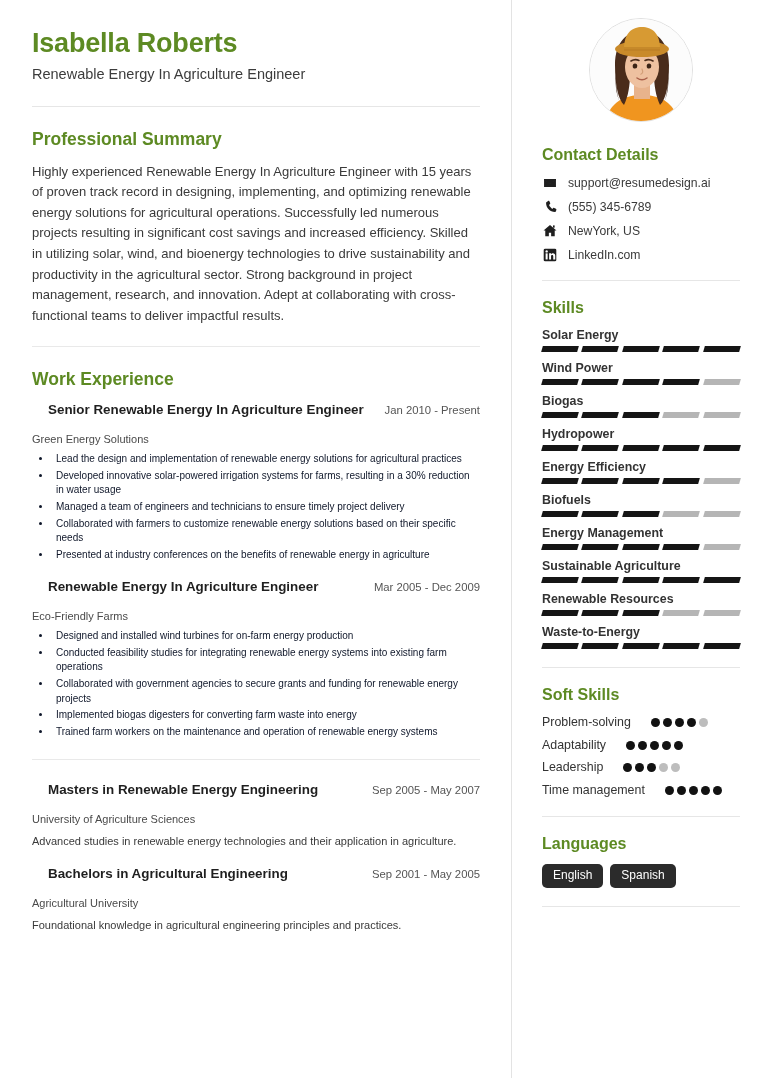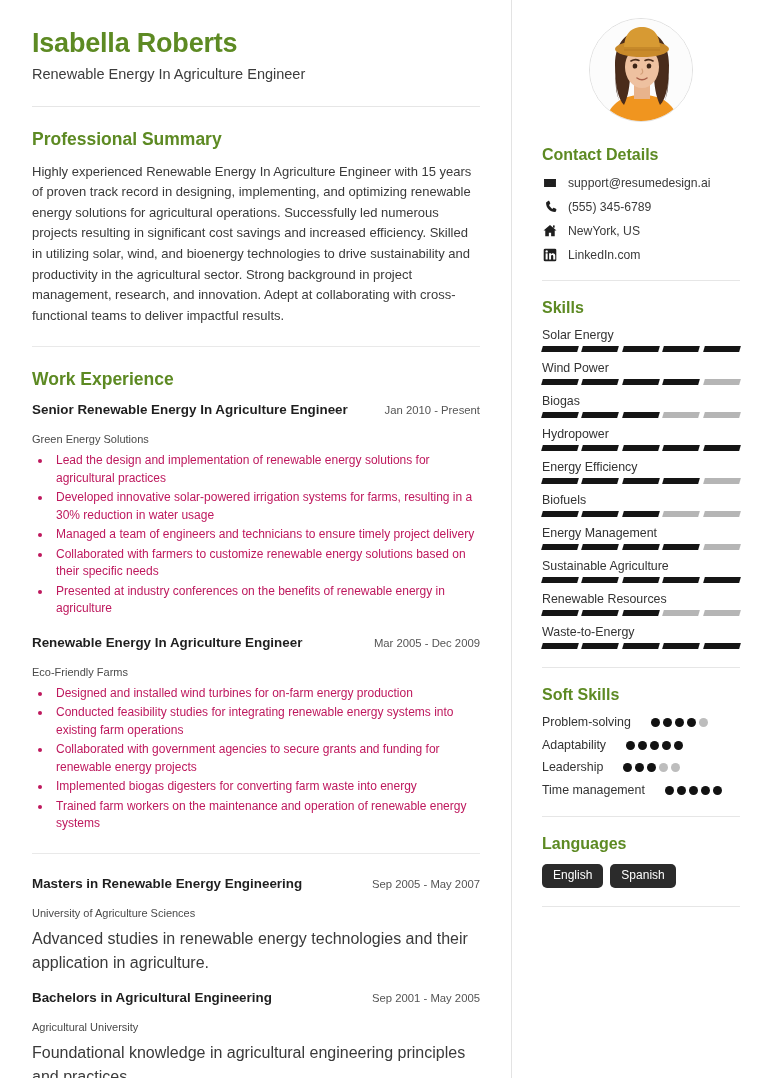--- a/index.html
+++ b/index.html
@@ -66,20 +66,21 @@
     text-align: left;
   }
 
   .entry { margin-top: 4px; }
   .entry + .entry { margin-top: 17px; }
   .entry-head {
     display: flex;
     align-items: baseline;
     justify-content: space-between;
     gap: 10px;
+    margin-left: 16px;
   }
   .entry-title {
     font-size: 13.4px;
     font-weight: bold;
     color: #1f1f1f;
   }
   .entry-date {
     font-size: 11.3px;
     color: #555555;
     white-space: nowrap;
@@ -87,28 +88,28 @@
   }
   .entry-org {
     font-size: 11px;
     color: #4a4a4a;
     margin-top: 16px;
   }
   .bullets {
     margin: 7px 0 0 20px;
   }
   .bullets li {
-    font-size: 12px;
+    font-size: 10px;
     line-height: 1.46;
-    color: #be185d;
+    color: #0f172a;
     margin-bottom: 2px;
     padding-left: 4px;
   }
   .entry-desc {
-    font-size: 16px;
+    font-size: 11px;
     line-height: 1.48;
     color: #3a3a3a;
     margin-top: 8px;
   }
   .edu-entry + .edu-entry { margin-top: 16px; }
   .sec-end-hr {
     height: 1px;
     background: #e9e9e9;
     margin-top: 20px;
   }
@@ -159,21 +160,21 @@
     align-items: center;
     justify-content: center;
     color: #1f1f1f;
   }
   .c-text {
     font-size: 12.2px;
     color: #3a3a3a;
     word-break: break-word;
   }
 
-  .skill-row { margin-bottom: 9px; }
+  .skill-row { margin-bottom: 9px; font-weight: bold; }
   .skill-name {
     font-size: 12.4px;
     color: #333333;
     margin-bottom: 4px;
   }
   .skill-bar {
     display: flex;
     gap: 4px;
     height: 6px;
   }

